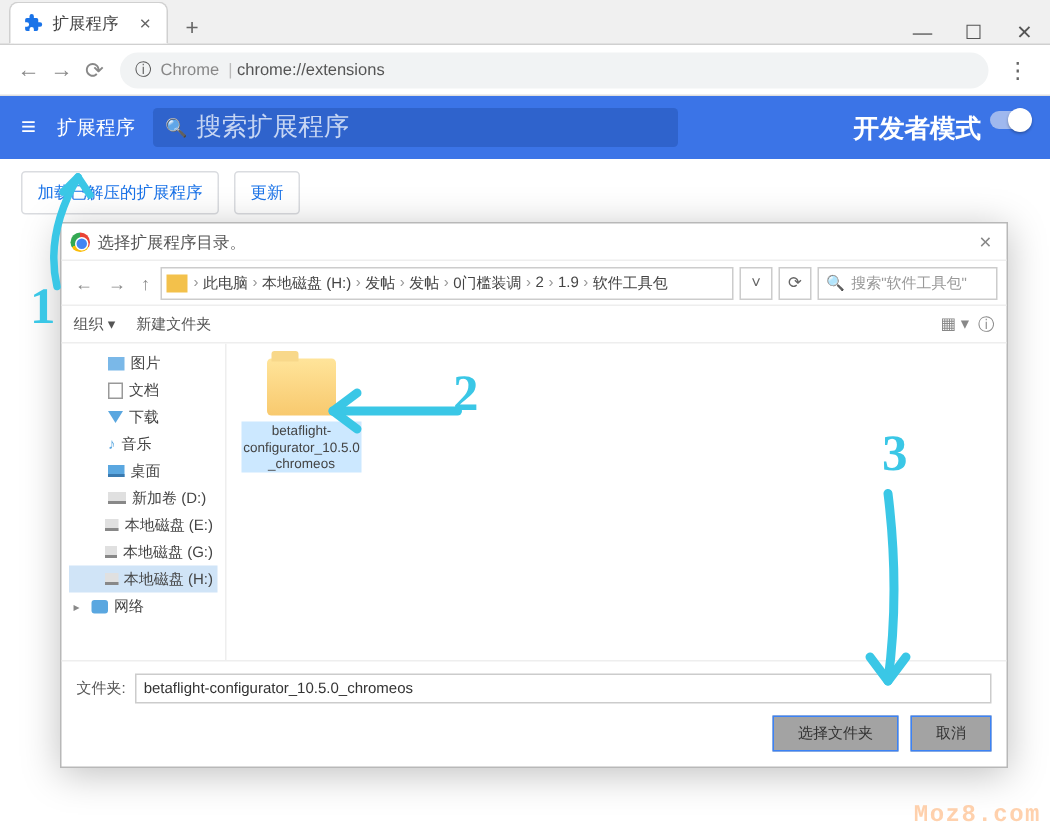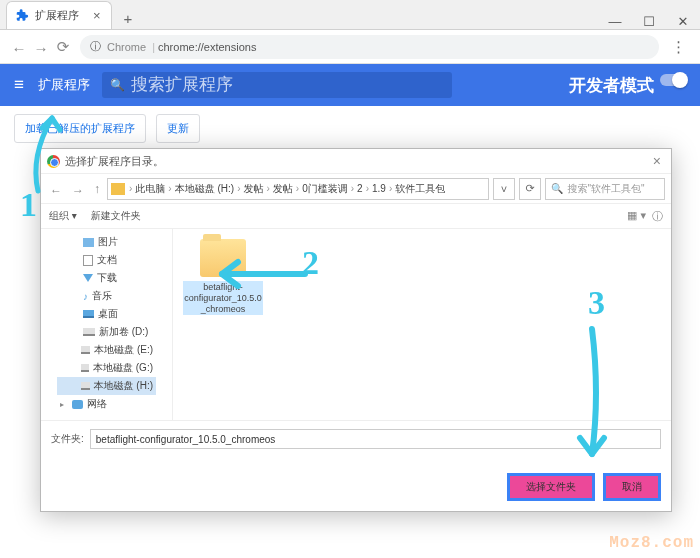--- a/index.html
+++ b/index.html
@@ -51,45 +51,45 @@
 .crumbs span.c { padding: 0 2px; white-space: nowrap; }
 .crumbs span.ar { color: #999; padding: 0 1px; }
 .refresh { border: 1px solid #ccc; height: 22px; width: 22px; display:flex; align-items:center; justify-content:center; font-size:11px; color:#666; }
 .dsearch { border: 1px solid #ccc; height: 22px; width: 120px; display:flex; align-items:center; padding:0 5px; font-size:10px; color:#999; }
 
 .dlg-tools { height: 26px; border-top: 1px solid #eee; border-bottom: 1px solid #eee; display: flex; align-items: center; padding: 0 8px; font-size: 10px; color: #555; }
 .dlg-tools .tb { margin-right: 14px; }
 .dlg-tools .right { margin-left:auto; display:flex; gap:6px; color:#888; font-size:11px; }
 
 .dlg-body { flex: 1; display: flex; overflow: hidden; border-bottom: 1px solid #eee; }
-.tree { width: 132px; border-right: 1px solid #eee; padding: 4px 16px; font-size: 10px; color: #444; overflow:hidden; }
+.tree { width: 110px; border-right: 1px solid #eee; padding: 4px 5px; font-size: 10px; color: #444; overflow:hidden; }
 .tree-item { display: flex; align-items: center; padding: 2px 3px; gap: 4px; white-space: nowrap; }
 .tree-item.sel { background: #d0e4f7; }
 .tree-item.ind { padding-left: 14px; }
 .tree-item .caret { width:8px; color:#888; font-size:8px; }
 .ico-pic { width:11px; height:9px; background:#7ab8e8; }
 .ico-doc { width:10px; height:11px; background:#fff; border:1px solid #999; }
 .ico-dl { width:0; height:0; border-left:5px solid transparent; border-right:5px solid transparent; border-top:8px solid #5aa7e0; }
 .ico-mus { color:#5aa7e0; font-size:10px; }
 .ico-desk { width:11px; height:8px; background:#5aa7e0; border-bottom:2px solid #3a7ab0; }
 .ico-drv { width:12px; height:8px; background:#e0e0e0; border-bottom:2px solid #888; }
 .ico-net { width:11px; height:9px; background:#5aa7e0; border-radius:2px; }
 
 .fileview { flex: 1; padding: 10px; }
 .folder { width: 80px; text-align: center; font-size: 9px; color: #444; }
 .folder .fico { width: 46px; height: 38px; background: linear-gradient(#ffe49a,#f8c96e); border-radius: 3px; margin: 0 auto 4px; position: relative; }
 .folder .fico::before { content:""; position:absolute; left:3px; top:-5px; width:18px; height:7px; background:#f8d88a; border-radius:2px 2px 0 0; }
 .folder .fname { line-height: 1.2; word-break: break-word; background:#cce8ff; padding:1px; }
 
 .dlg-bottom { padding: 8px 10px 10px; }
-.fname-row { display: flex; align-items: center; font-size: 10px; gap: 6px; margin-bottom: 24px; justify-content: space-between; }
+.fname-row { display: flex; align-items: center; font-size: 10px; gap: 6px; margin-bottom: 8px; justify-content: space-between; }
 .fname-row label { color: #555; }
 .fname-row .field { flex: 1; border: 1px solid #ccc; height: 20px; padding: 0 5px; display:flex; align-items:center; color:#333; }
 .btn-row { display: flex; justify-content: flex-end; gap: 8px; }
-.dlgbtn { font-size: 10px; padding: 4px 16px; border: 3px solid #3b82f6; background: #ec4899; color: #333; }
+.dlgbtn { font-size: 10px; padding: 4px 16px; border: 1px solid #3b82f6; background: #a3a3a3; color: #333; }
 
 
 .anno { position: absolute; pointer-events: none; }
 .anno-num { font-family: "Segoe Script", cursive; font-size: 34px; color: #3ac7e6; font-weight: bold; }
 .watermark { position:absolute; right:6px; bottom:6px; font-size:16px; font-weight:bold; color:rgba(255,140,50,.4); letter-spacing:1px;font-family:Liberation Mono, monospace; }
 
 svg.arrow { position: absolute; }
 </style>
 </head>
 <body>

